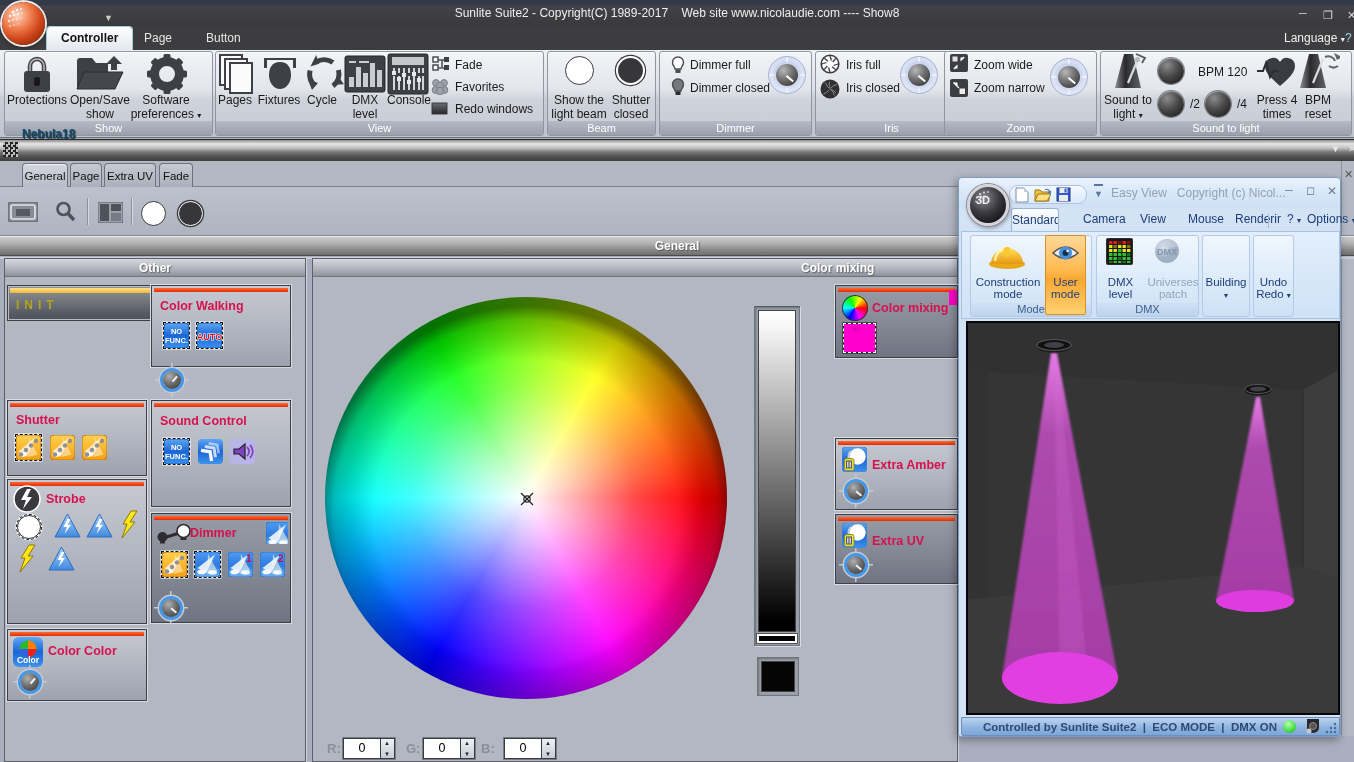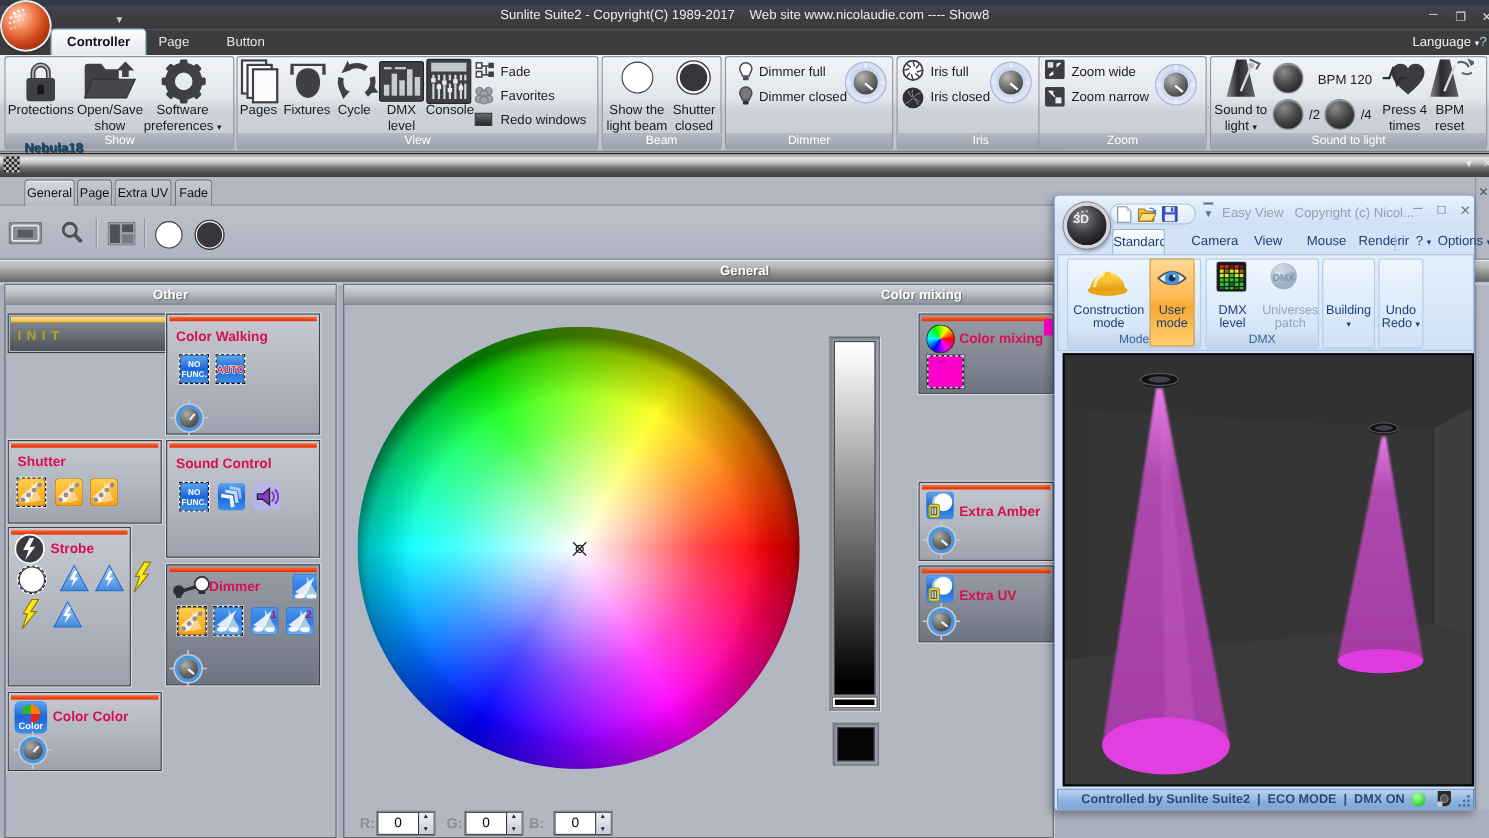--- a/index.html
+++ b/index.html
@@ -387,21 +387,21 @@
    <svg class="abs sel beamicon" style="left:8px;top:34px;" width="25" height="25">
           <use href="#obeam"></use>
         </svg>
    <svg class="abs" style="left:42px;top:34px;" width="25" height="25">
           <use href="#obeam"></use>
         </svg>
    <svg class="abs" style="left:74px;top:34px;" width="25" height="25">
           <use href="#obeam"></use>
         </svg>
  </div>
- <div class="fbtn" style="left:2px;top:220px;width:112px;height:145px;">
+ <div class="fbtn" style="left:2px;top:220px;width:140px;height:145px;">
    <div class="redbar"></div>
    <svg class="abs" style="left:5px;top:5px;" width="28" height="28">
           <circle cx="14" cy="14" r="13" fill="#3a3a3e" stroke="#fff" stroke-width="1.5"></circle>
           <path d="M14 4 l-6 11 h5 l-3 9 9-12 h-5 l4-8z" fill="#fff"></path>
         </svg>
    <div class="ftitle" style="left:38px;top:12px;">Strobe</div>
    <div class="abs sel" style="left:9px;top:35px;width:24px;height:24px;border-radius:50%;background:#fff;border:1px solid #333;"></div>
    <svg class="abs" style="left:46px;top:33px;" width="27" height="26">
           <use href="#btri"></use>
         </svg>
@@ -424,21 +424,21 @@
           <rect width="30" height="30" rx="6" fill="url(#bgrad)"></rect>
           <circle cx="15" cy="12" r="8.5" fill="#28b828"></circle>
           <path d="M15 12 L15 3.5 A8.5 8.5 0 0 1 23.5 12z" fill="#ff8000"></path>
           <path d="M15 12 L23.5 12 A8.5 8.5 0 0 1 15 20.5z" fill="#e82020"></path>
           <path d="M15 12 L15 20.5 A8.5 8.5 0 0 1 6.5 12z" fill="#3060e8"></path>
           <text x="15" y="26" font-size="8.5" font-weight="bold" fill="#fff" text-anchor="middle">Color</text>
         </svg>
    <div class="ftitle" style="left:40px;top:14px;">Color Color</div>
    <div class="pknob" style="left:13px;top:43px;"></div>
  </div>
- <div class="fbtn" style="left:146px;top:26px;width:140px;height:110px;text-align:right;">
+ <div class="fbtn" style="left:146px;top:26px;width:140px;height:82px;text-align:right;">
    <div class="redbar"></div>
         <div class="ftitle" style="left:8px;top:13px;">Color Walking</div>
    <svg class="abs sel" style="left:12px;top:37px;" width="25" height="25">
           <use href="#nofunc"></use>
         </svg>
    <svg class="abs sel" style="left:45px;top:37px;" width="25" height="25">
           <use href="#auto"></use>
         </svg>
    <div class="pknob" style="left:11px;top:85px;"></div>
  </div>

